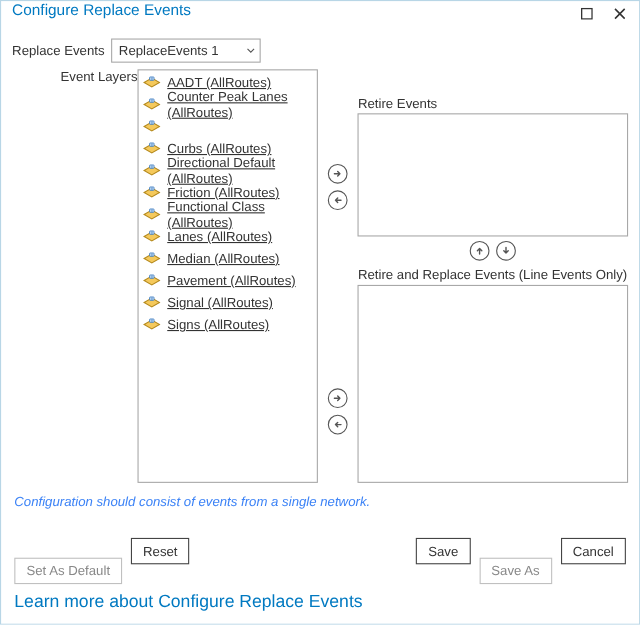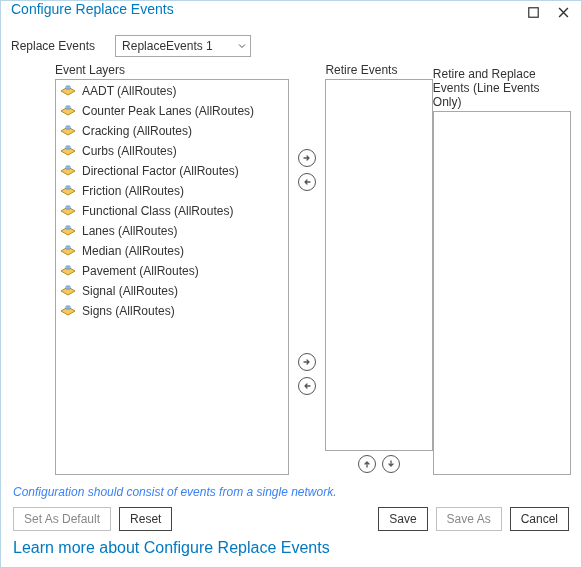--- a/index.html
+++ b/index.html
@@ -12,46 +12,46 @@
     --btn-muted-border:#c0c0c0;
   }
   *{box-sizing:border-box;font-family:"Segoe UI",Arial,sans-serif;font-size:12px;color:var(--text);}
   body{margin:0;padding:0;background:#fff;width:582px;height:568px;overflow:hidden;}
   .window{width:582px;height:568px;border:1px solid var(--border);display:flex;flex-direction:column;}
   .titlebar{display:flex;align-items:flex-start;height:30px;padding:0 4px 0 10px;}
   .titlebar .title{color:var(--link);font-size:14px;font-weight:500;}
   .titlebar .win-btns{margin-left:auto;display:flex;gap:2px;}
   .titlebar .win-btn{width:28px;height:22px;display:flex;align-items:center;justify-content:center;}
   .titlebar .win-btn svg{width:11px;height:11px;}
-  .toolbar{display:flex;align-items:center;padding:4px 10px 6px 10px;gap:20px;}
+  .toolbar{display:flex;align-items:center;padding:4px 10px 6px 10px;gap:6px;}
   .dropdown{display:flex;align-items:center;border:1px solid #a8a8a8;height:22px;padding:0 4px 0 6px;min-width:136px;justify-content:center;background:#fff;}
   .dropdown span{font-size:12px;}
   .dropdown .chev{margin-left:auto;}
   .content{flex:1;display:flex;padding:0 10px 6px 10px;gap:6px;position:relative;}
-  .left{flex:1.05;display:flex;flex-direction:column;padding-left:44px;}
-  .right{flex:1.1;display:flex;}
+  .left{flex:1.05;display:flex;padding-left:44px;}
+  .right{flex:1.1;display:flex;flex-direction:column;margin-top:24px;}
   .mid{width:24px;display:flex;flex-direction:column;align-items:center;justify-content:flex-start;gap:6px;padding-top:86px;}
   .mid .spacer{height:150px;}
   .label{margin-bottom:2px;}
-  .listbox{border:1px solid var(--panel-border);flex:1;overflow:hidden;padding:1px 2px;}
+  .listbox{border:1px solid var(--panel-border);flex:1;overflow:hidden;padding:1px 2px;text-decoration:underline;}
   .listbox.empty{background:#fff;}
   .item{display:flex;align-items:center;height:20px;gap:6px;padding:0 2px;}
   .icon-layer{width:16px;height:14px;position:relative;}
   .icon-layer svg{width:16px;height:14px;display:block;}
   .right .section{display:flex;flex-direction:column;}
   .right .section.top{flex:1.05;}
   .right .section.bottom{flex:1.35;margin-top:4px;}
   .updown{display:flex;justify-content:center;gap:6px;padding:4px 0 2px 0;}
   .circle-btn{width:18px;height:18px;border:1.4px solid #555;border-radius:50%;display:flex;align-items:center;justify-content:center;background:#fff;}
   .circle-btn svg{width:10px;height:10px;}
   .note{padding:4px 12px 8px 12px;font-style:italic;color:#3b82f6;}
   .footer{display:flex;align-items:center;padding:0 12px 8px 12px;gap:8px;}
   .footer .spacer{flex:1;}
   .btn{height:24px;padding:0 10px;border:1px solid var(--btn-border);background:#fff;display:flex;align-items:center;justify-content:center;}
-  .btn.disabled{border-color:var(--btn-muted-border);color:var(--muted);}
+  .btn.disabled{border-color:var(--btn-muted-border);color:var(--muted);margin-top:36px;}
   .helplink{padding:0 12px 10px 12px;}
   .helplink a{color:var(--link);text-decoration:none;font-size:16px;}
 </style>
 </head>
 <body>
 
 <div class="window">
 
   <div class="titlebar">
     <span class="title">Configure Replace Events</span>
@@ -110,21 +110,20 @@
           </div>
           <div class="item">
             <span class="icon-layer">
               <svg viewBox="0 0 16 14">
                 <polygon points="1,7 8,3 15,7 8,11" fill="#f5c95b" stroke="#b58a1e" stroke-width="1"></polygon>
                 <rect x="6" y="2" width="4" height="3" rx="0.5" fill="#e0f0ff" stroke="#3a7abf" stroke-width="0.8"></rect>
                 <line x1="7" y1="3" x2="9" y2="3" stroke="#3a7abf" stroke-width="0.6"></line>
                 <line x1="7" y1="4" x2="9" y2="4" stroke="#3a7abf" stroke-width="0.6"></line>
               </svg>
             </span>
-            <span>Cracking (AllRoutes)</span>
           </div>
           <div class="item">
             <span class="icon-layer">
               <svg viewBox="0 0 16 14">
                 <polygon points="1,7 8,3 15,7 8,11" fill="#f5c95b" stroke="#b58a1e" stroke-width="1"></polygon>
                 <rect x="6" y="2" width="4" height="3" rx="0.5" fill="#e0f0ff" stroke="#3a7abf" stroke-width="0.8"></rect>
                 <line x1="7" y1="3" x2="9" y2="3" stroke="#3a7abf" stroke-width="0.6"></line>
                 <line x1="7" y1="4" x2="9" y2="4" stroke="#3a7abf" stroke-width="0.6"></line>
               </svg>
             </span>
@@ -132,21 +131,21 @@
           </div>
           <div class="item">
             <span class="icon-layer">
               <svg viewBox="0 0 16 14">
                 <polygon points="1,7 8,3 15,7 8,11" fill="#f5c95b" stroke="#b58a1e" stroke-width="1"></polygon>
                 <rect x="6" y="2" width="4" height="3" rx="0.5" fill="#e0f0ff" stroke="#3a7abf" stroke-width="0.8"></rect>
                 <line x1="7" y1="3" x2="9" y2="3" stroke="#3a7abf" stroke-width="0.6"></line>
                 <line x1="7" y1="4" x2="9" y2="4" stroke="#3a7abf" stroke-width="0.6"></line>
               </svg>
             </span>
-            <span>Directional Factor (AllRoutes)</span>
+            <span>Directional Default (AllRoutes)</span>
           </div>
           <div class="item">
             <span class="icon-layer">
               <svg viewBox="0 0 16 14">
                 <polygon points="1,7 8,3 15,7 8,11" fill="#f5c95b" stroke="#b58a1e" stroke-width="1"></polygon>
                 <rect x="6" y="2" width="4" height="3" rx="0.5" fill="#e0f0ff" stroke="#3a7abf" stroke-width="0.8"></rect>
                 <line x1="7" y1="3" x2="9" y2="3" stroke="#3a7abf" stroke-width="0.6"></line>
                 <line x1="7" y1="4" x2="9" y2="4" stroke="#3a7abf" stroke-width="0.6"></line>
               </svg>
             </span>

